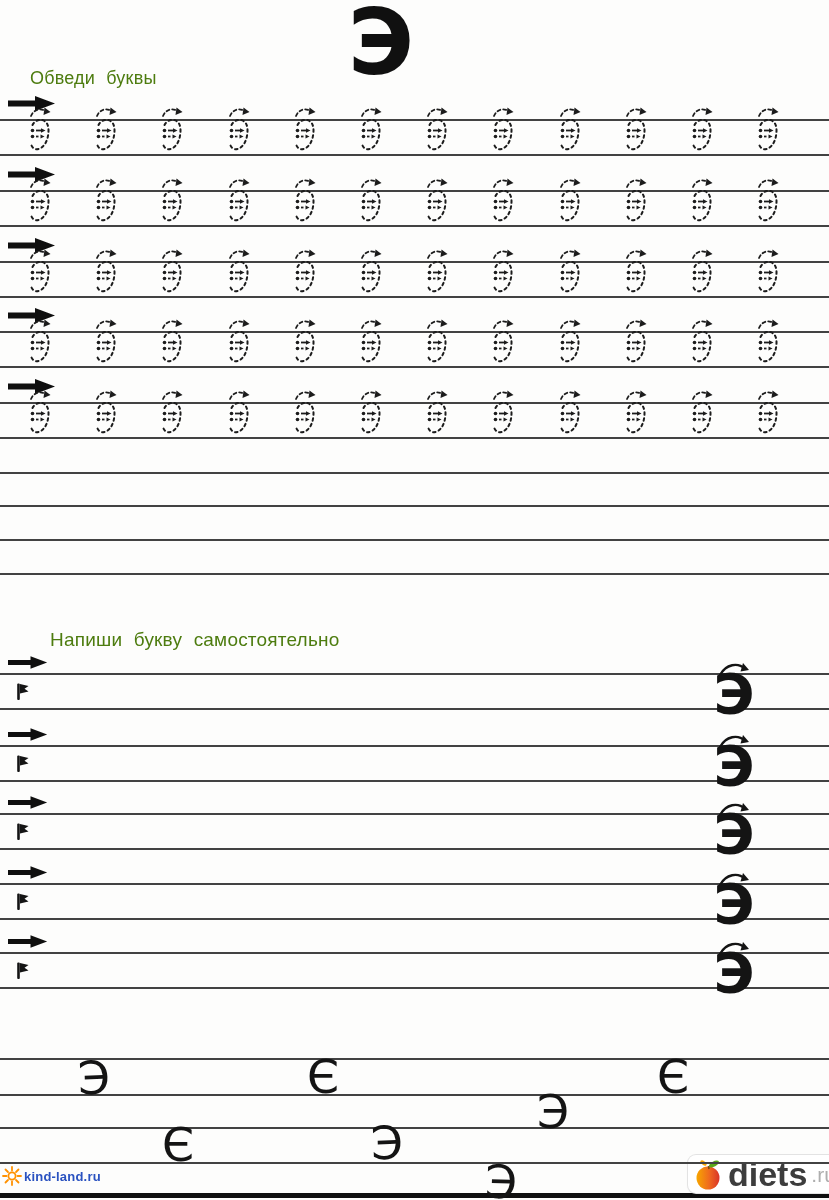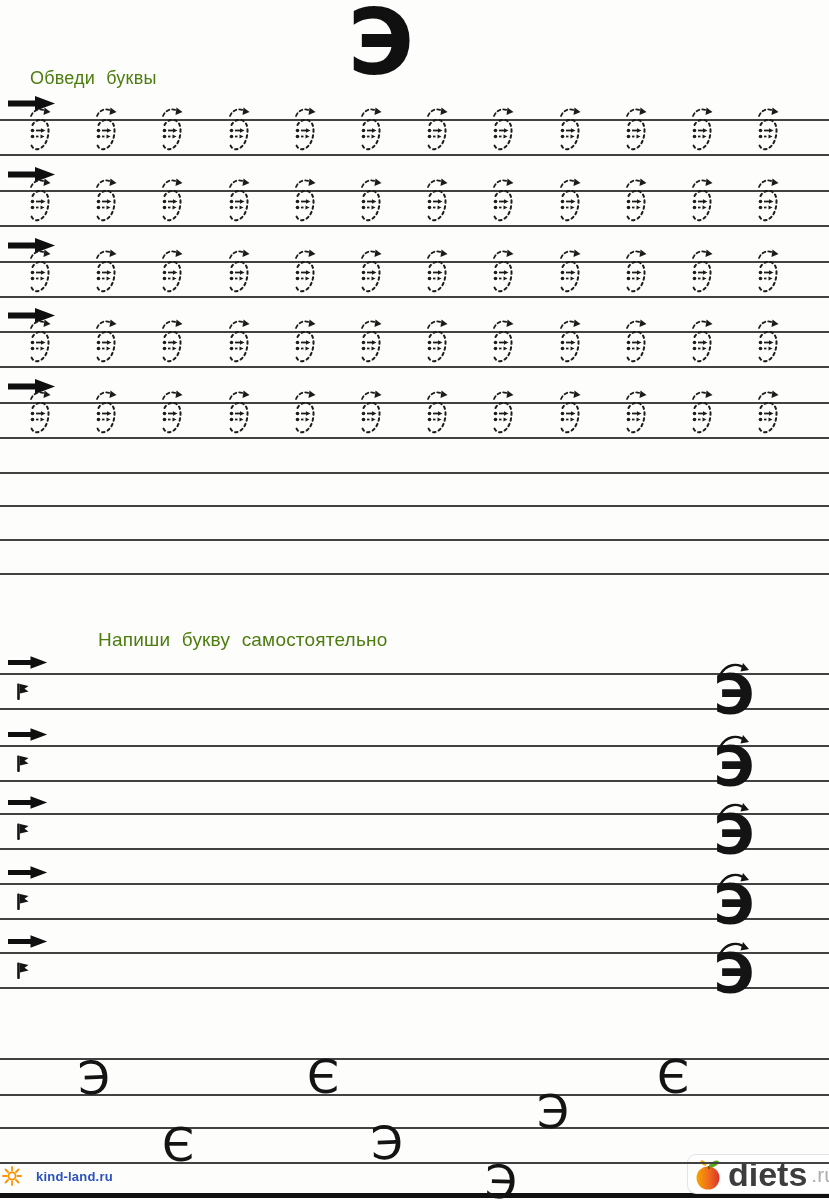--- a/index.html
+++ b/index.html
@@ -9,31 +9,31 @@
   }
   .big-letter{
     position:absolute;left:348px;top:-2px;font-size:90px;line-height:1;
     font-weight:700;font-family:"DejaVu Sans",sans-serif;color:#101010;
   }
   .heading{
     position:absolute;font-weight:400;color:#4d7c0f;line-height:1.2;
     word-spacing:6px;letter-spacing:.2px;white-space:nowrap;
   }
   .heading.h1{left:30px;top:68px;font-size:18px;}
-  .heading.h2{left:50px;top:629px;font-size:19px;margin-left:48px;}
+  .heading.h2{left:50px;top:629px;font-size:19px;}
   .heading.h3{left:50px;top:1019px;font-size:19px;letter-spacing:1px;word-spacing:9px;}
   .rule{position:absolute;left:0;width:829px;height:2px;background:#424242;}
   .sprite{position:absolute;}
   .xletter{
     position:absolute;font-family:"DejaVu Sans",sans-serif;font-size:46px;
     line-height:1;color:#141414;
   }
   .bottom-bar{position:absolute;left:0;top:1193px;width:829px;height:5px;background:#101010;}
   .watermark{
-    position:absolute;left:2px;top:1166px;display:flex;align-items:center;gap:14px;
+    position:absolute;left:2px;top:1166px;display:flex;align-items:center;gap:2px;
     font-size:13px;font-weight:700;letter-spacing:.2px;
   }
   .logo{
     position:absolute;left:688px;top:1155px;height:38px;display:flex;align-items:center;
     gap:4px;padding:0 10px 0 6px;background:#ffffff;border-radius:8px;
     box-shadow:0 0 0 1px #e3e3e3, 0 1px 2px rgba(0,0,0,.12);
   }
   .logo .name{font-size:34px;font-weight:700;line-height:1;}
   .logo .tld{font-size:21px;font-weight:400;line-height:1;text-align:right;}
 </style>

